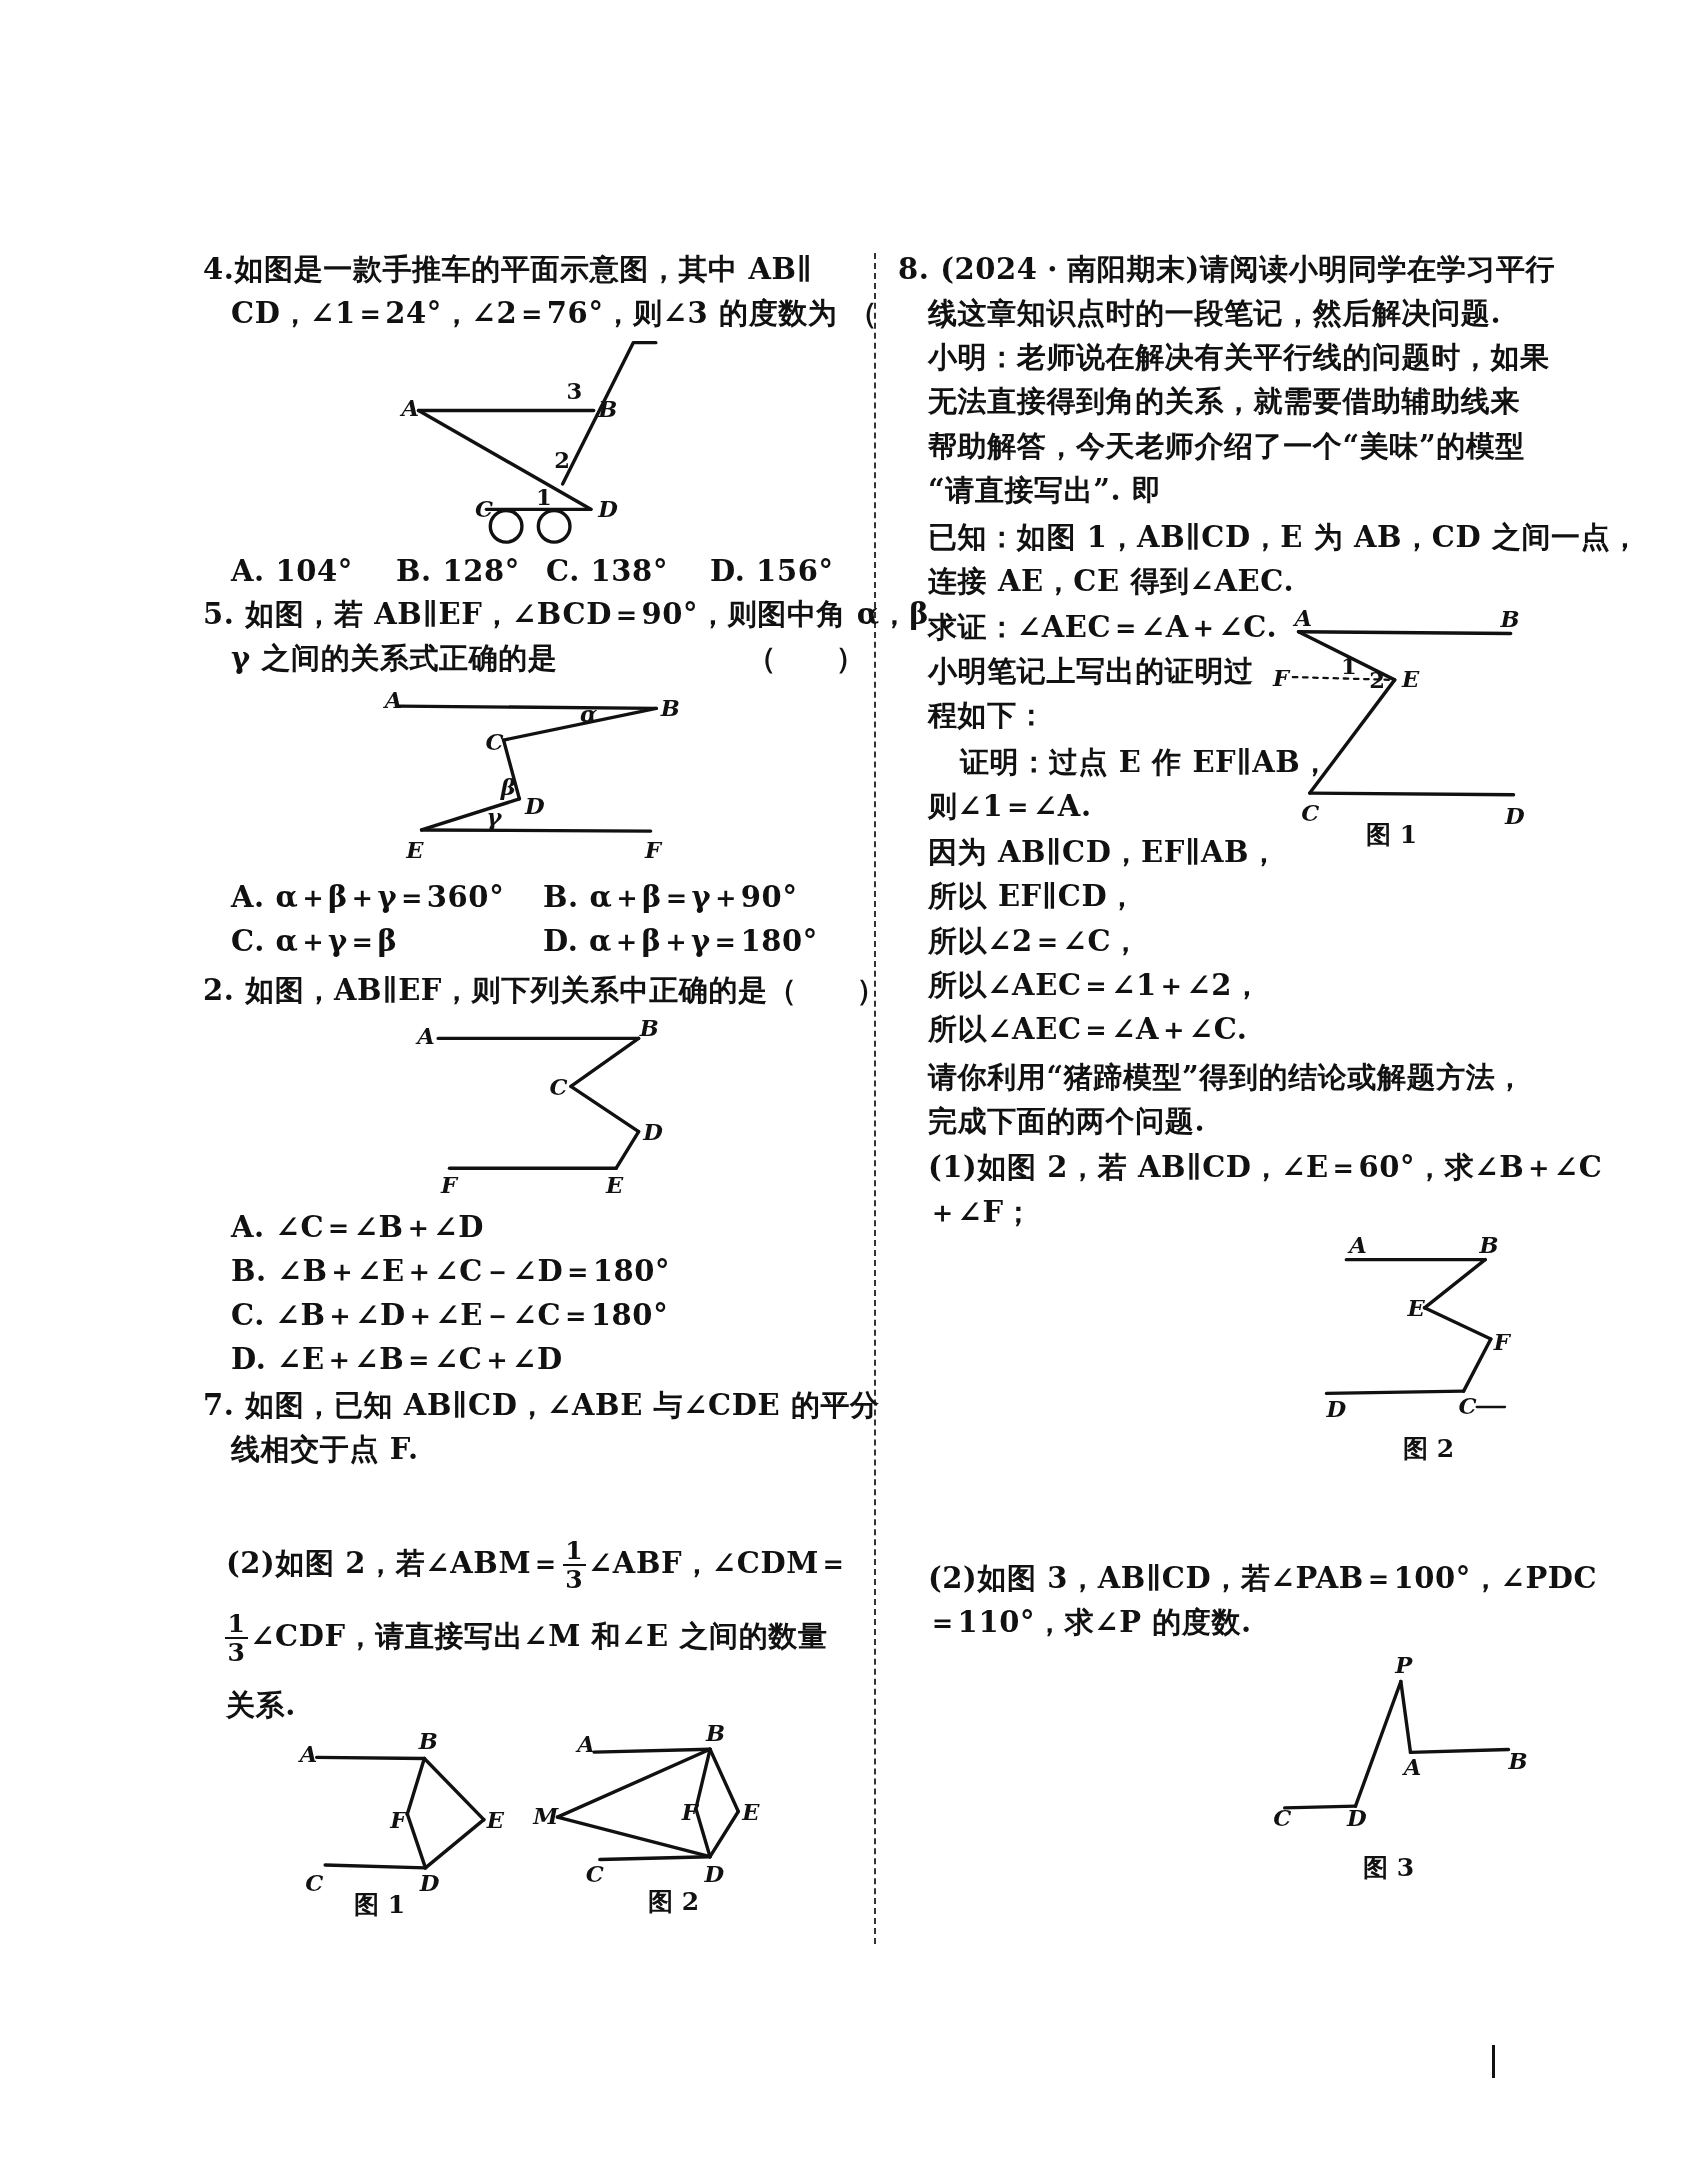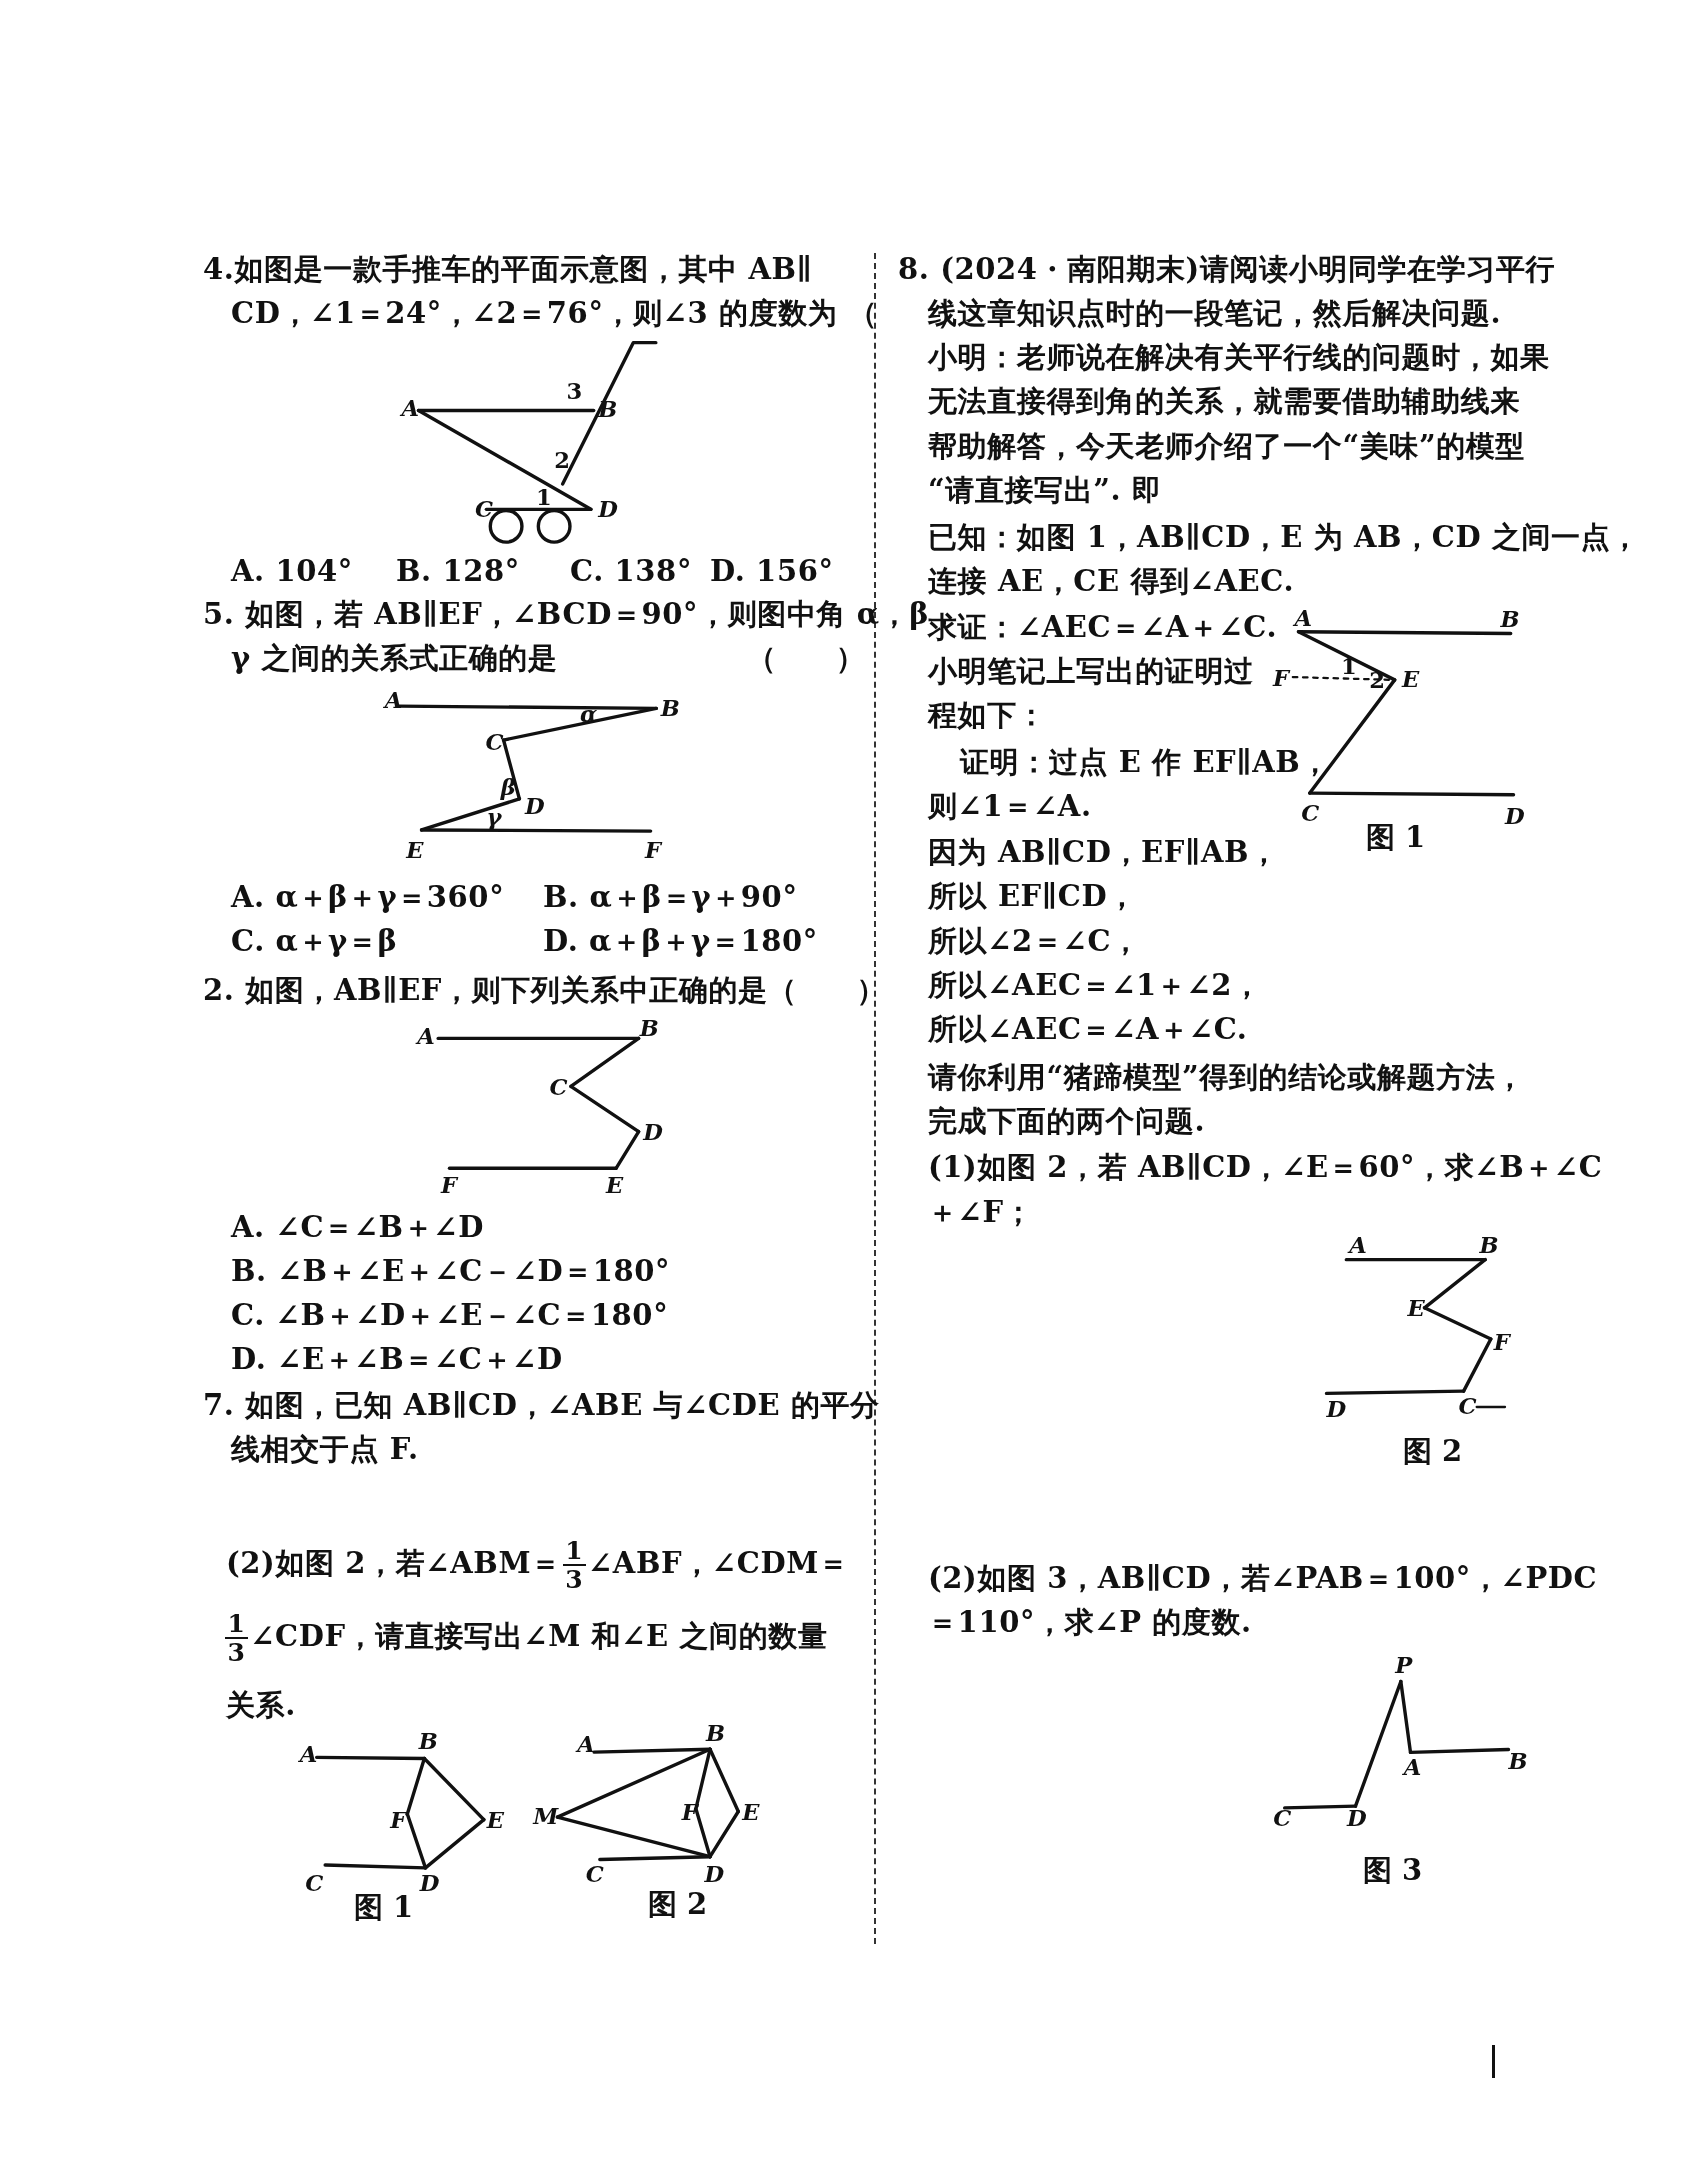--- a/index.html
+++ b/index.html
@@ -7,21 +7,21 @@
          font-family:"DejaVu Serif", "Liberation Serif", serif; color:#111; }
   .page { position:absolute; left:0; top:15px; width:1706px; height:2172px; }
   .line { position:absolute; font-size:29px; line-height:43px; white-space:nowrap; font-weight:bold; letter-spacing:0.6px; }
   .divider { position:absolute; left:874px; top:238px; width:0; height:1691px; border-left:2.3px dashed #333; }
   .mark { position:absolute; left:1492px; top:2030px; width:3.4px; height:33px; background:#111; }
   svg.fig { position:absolute; overflow:visible; }
   svg.fig line, svg.fig polyline, svg.fig path { stroke:#111; stroke-width:6; fill:none; stroke-linecap:round; stroke-linejoin:round; }
   svg.fig circle { stroke:#111; stroke-width:6; fill:none; }
   svg.fig text { font-family:"DejaVu Serif", serif; font-style:italic; font-weight:bold; font-size:40px; fill:#111; }
   svg.fig text.up { font-style:normal; }
-  .cap { position:absolute; font-size:29px; font-weight:bold; white-space:nowrap; }
+  .cap { position:absolute; font-size:25px; font-weight:bold; white-space:nowrap; }
   .frac { display:inline-block; vertical-align:middle; text-align:center; font-size:25px; line-height:27px; margin:0 2.3px; }
   .frac span { display:block; }
   .frac .num { border-bottom:2.3px solid #111; padding:0 2.3px; }
 </style>
 </head>
 <body>
 
 <div class="page">
 
   <div class="divider"></div>
@@ -42,21 +42,21 @@
     <text x="368" y="142">B</text>
     <text x="150" y="318">C</text>
     <text x="368" y="318">D</text>
     <text class="up" x="258" y="298" font-size="30">1</text>
     <text class="up" x="290" y="232" font-size="30">2</text>
     <text class="up" x="312" y="110" font-size="30">3</text>
   </svg>
 
   <div class="line" style="left:231px;top:535px;">A. 104°</div>
   <div class="line" style="left:396px;top:535px;">B. 128°</div>
-  <div class="line" style="left:546px;top:535px;margin-left:24px;">C. 138°</div>
+  <div class="line" style="left:546px;top:535px;">C. 138°</div>
   <div class="line" style="left:710px;top:535px;">D. 156°</div>
 
   <div class="line" style="left:203px;top:578px;">5. 如图，若 AB∥EF，∠BCD＝90°，则图中角 α，β，</div>
   <div class="line" style="left:231px;top:622px;">γ 之间的关系式正确的是</div>
   <div class="line" style="left:747px;top:622px;">（　　）</div>
 
   <svg class="fig" style="left:379px;top:673px;" width="317" height="181" viewBox="0 0 560 320">
     <line x1="35" y1="32" x2="490" y2="36"></line>
     <line x1="490" y1="36" x2="220" y2="92"></line>
     <line x1="220" y1="92" x2="248" y2="196"></line>

